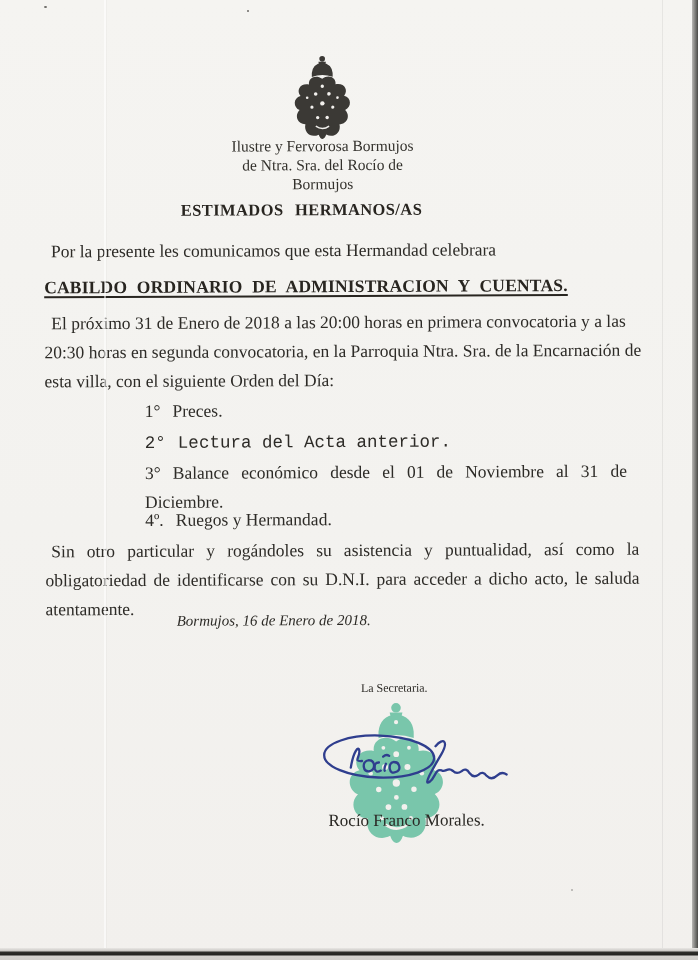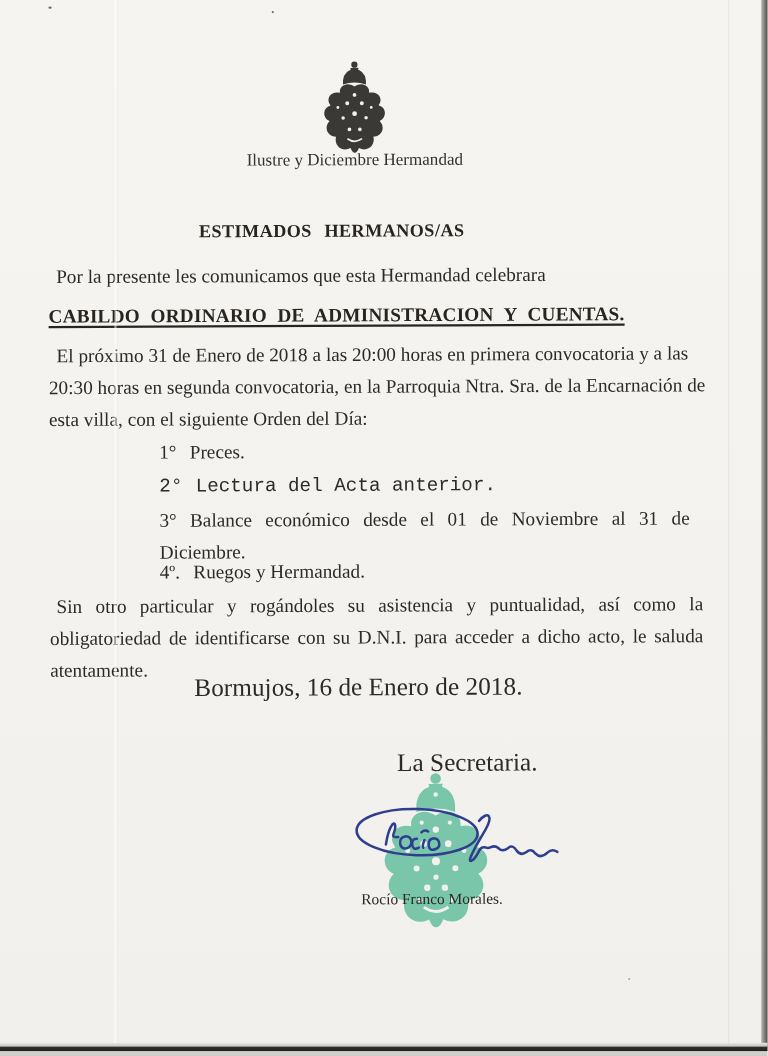--- a/index.html
+++ b/index.html
@@ -43,27 +43,27 @@
                font-size:17.5px; line-height:29px; text-indent:7px; }
   .agenda-item { position:absolute; left:145px; font-size:17.5px; line-height:29px;text-align:center; }
   .agenda-item .num { margin-right:12px; }
   .agenda-1 { top:396px; }
   .agenda-2 { top:428px;font-family:Liberation Mono, monospace; }
   .agenda-3 { top:458px; width:482px; text-align:justify; }
   .agenda-4 { top:505px; }
   .closing { position:absolute; left:45px; top:536px; width:594px;
              font-size:17.5px; line-height:29px; text-align:justify; text-indent:6px; }
   .closing::after { content:""; display:inline-block; width:100%; }
-  .dateline { position:absolute; left:176px; top:612px; font-size:23px; }
+  .dateline { position:absolute; left:176px; top:612px; font-size:15px;font-style:italic; }
 
   
-  .role { position:absolute; left:360px; top:681px; font-size:23px; }
+  .role { position:absolute; left:360px; top:681px; font-size:12px; }
   .stamp { position:absolute; left:328px; top:700px; opacity:.82; }
   .sig   { position:absolute; left:314px; top:714px; transform:rotate(2deg); }
-  .signer-name { position:absolute; left:327px; top:811px; font-size:14px;
+  .signer-name { position:absolute; left:327px; top:811px; font-size:17px;
                  color:#2b2925; z-index:5; }
 </style>
 </head>
 <body>
 
 <div class="page">
   <div class="content">
 
     <svg class="crest" width="76" height="90" viewBox="0 0 80 95" aria-hidden="true">
       <g fill="#3b3935">
@@ -81,21 +81,22 @@
           <circle cx="51" cy="56" r="1.7"></circle>
         <circle cx="35" cy="67" r="1.8"></circle>
           <circle cx="45" cy="67" r="1.8"></circle>
         <circle cx="24" cy="46" r="1.4"></circle>
           <circle cx="56" cy="46" r="1.4"></circle>
       </g>
       <path d="M33,76 q7,5 14,0" stroke="#f2f0ed" stroke-width="1.6" fill="none"></path>
     </svg>
 
     <div class="org-name">
-      <div>Ilustre y Diciembre Hermandad</div>
+      <div>Ilustre y Fervorosa Bormujos</div>
+      <div>de Ntra. Sra. del Rocío de Bormujos</div>
     </div>
 
     <div class="salutation">ESTIMADOS HERMANOS/AS</div>
     <p class="intro">Por la presente les comunicamos que esta Hermandad celebrara</p>
     <div class="subject">CABILDO ORDINARIO DE ADMINISTRACION Y CUENTAS.</div>
     <p class="para-main">El próximo 31 de Enero de 2018 a las 20:00 horas en primera convocatoria y a las 20:30 horas en segunda convocatoria, en la Parroquia Ntra. Sra. de la Encarnación de esta villa, con el siguiente Orden del Día:</p>
 
     <p class="agenda-item agenda-1">
       <span class="num">1°</span><span>Preces.</span>
     </p>

